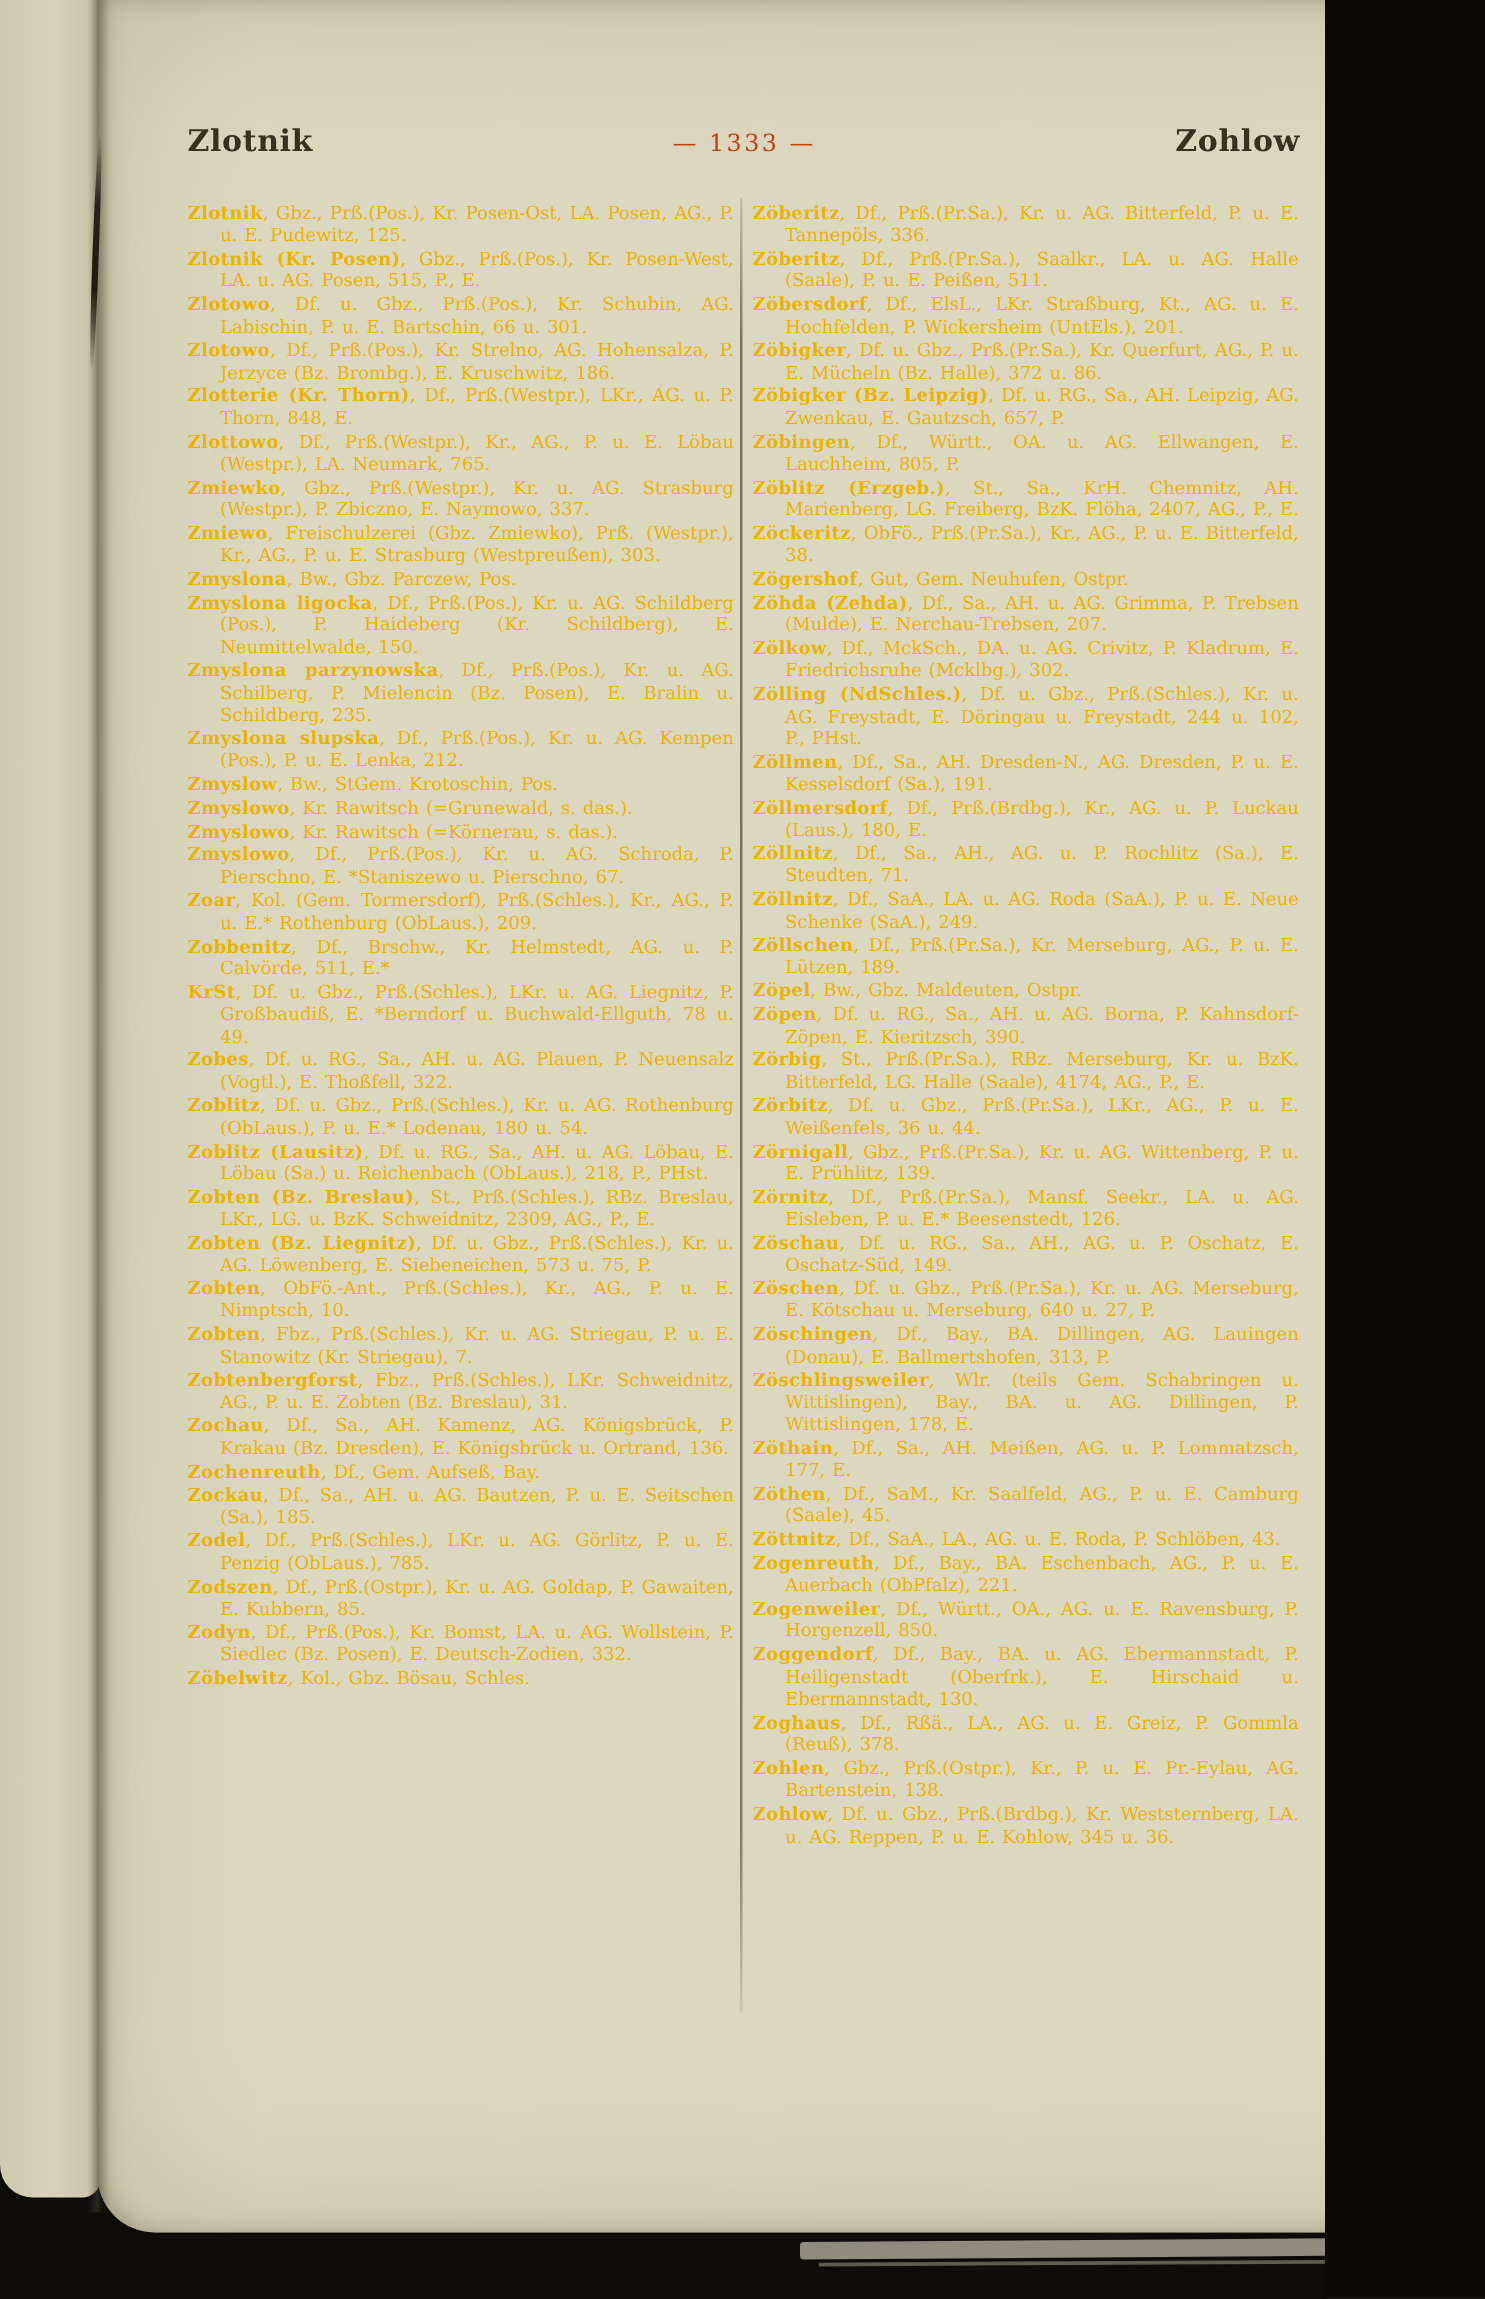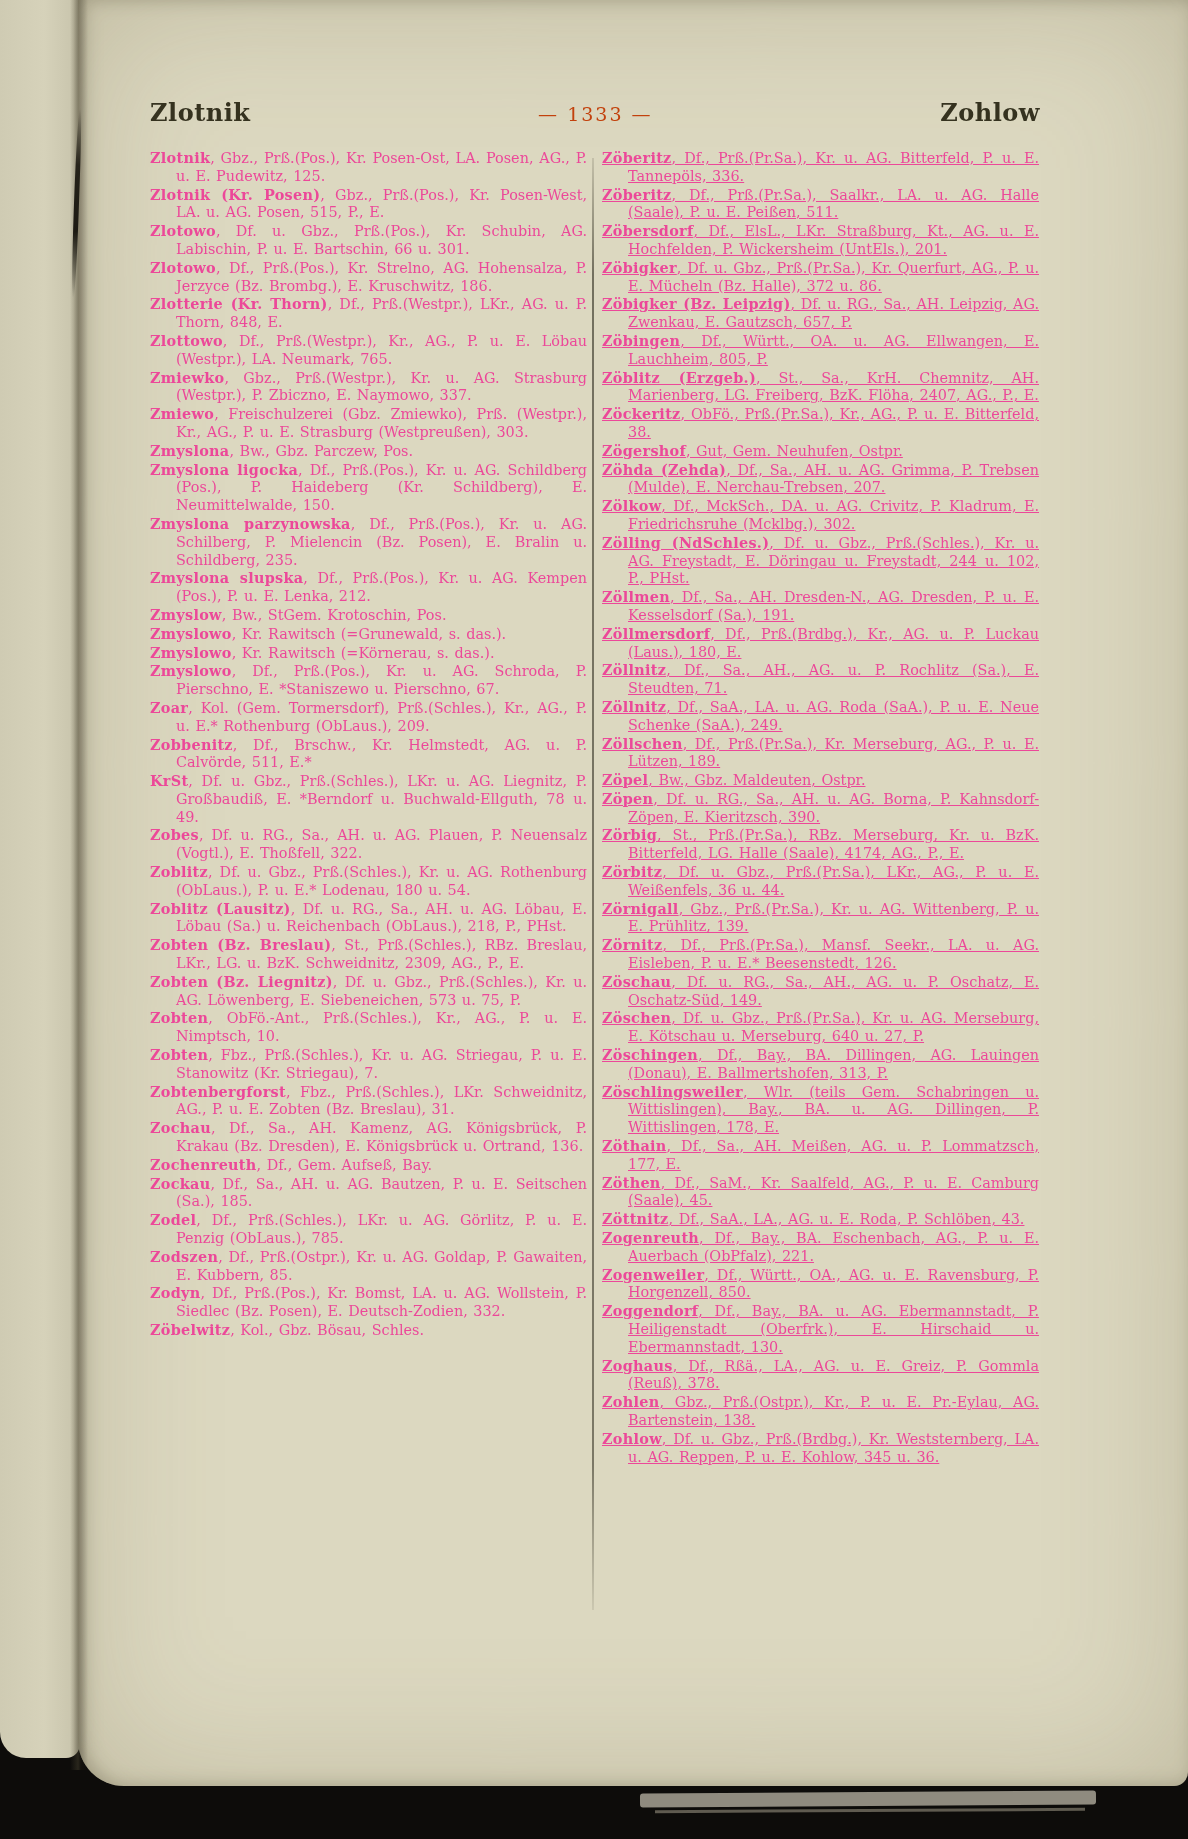--- a/index.html
+++ b/index.html
@@ -1,18 +1,18 @@
 <!DOCTYPE html>
 <html><head>
 <meta charset="utf-8">
 <style>
   html, body { margin: 0; padding: 0; background: #0b0a08; }
   .stage {
     position: relative;
-    width: 1188px;
+    width: 1060px;
     height: 1839px;
     background: #0d0c0a;
     overflow: hidden;
     font-family: "DejaVu Serif", serif;
   }
   
   .facing-page {
     position: absolute;
     left: 0; top: 0;
     width: 80px; height: 1758px;
@@ -72,26 +72,26 @@
     font-size: 24px;
     letter-spacing: 0.5px;
   }
   .header .pageno {
     font-size: 19px;
     letter-spacing: 2px;
     color: #c2410c;
   }
   .column {
     position: absolute;
-    top: 149px;
+    top: 162px;
     width: 437px;
-    color: #ec4899;
+    color: #eab308;
   }
   .column.left  { left: 150px; }
-  .column.right { left: 602px; text-decoration: underline; }
+  .column.right { left: 602px; }
   .divider {
     position: absolute;
     left: 592px; top: 158px;
     width: 2px; height: 1452px;
     background: linear-gradient(180deg, rgba(59,56,42,0.15), rgba(59,56,42,0.65) 8%, rgba(59,56,42,0.6) 90%, rgba(59,56,42,0.1));
   }
   p.entry {
     margin: 0;
     font-size: 14.4px;
     line-height: 17.8px;

